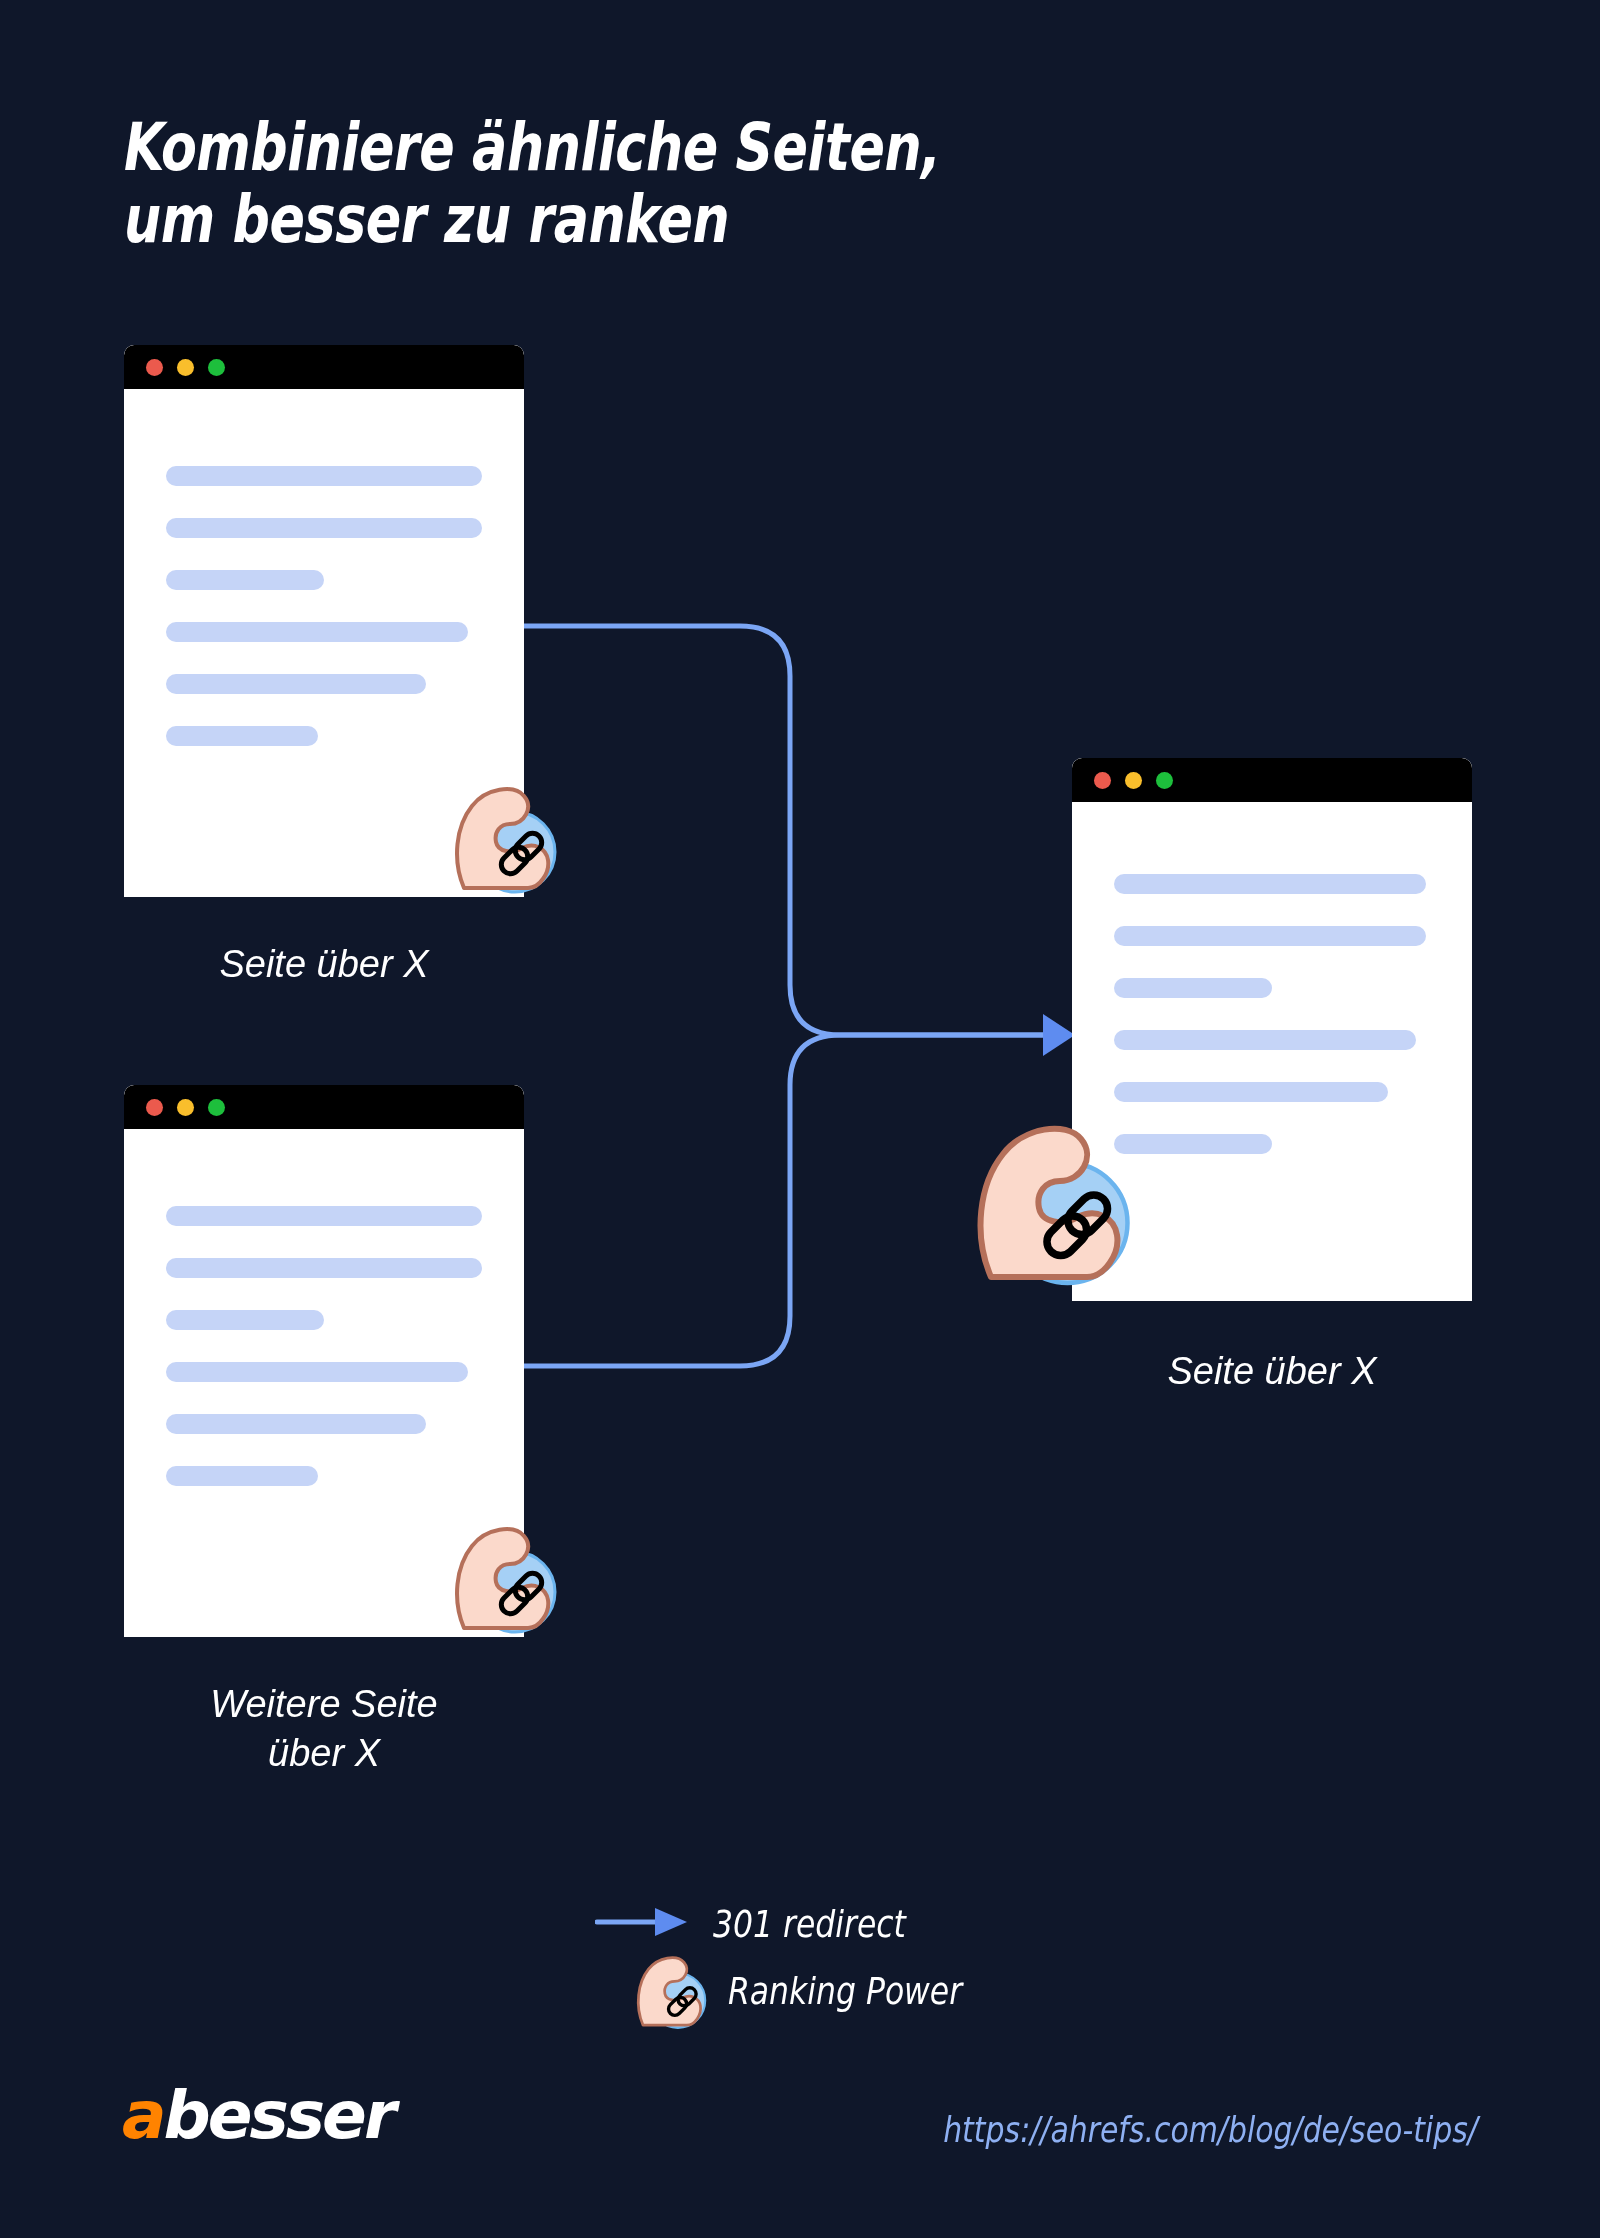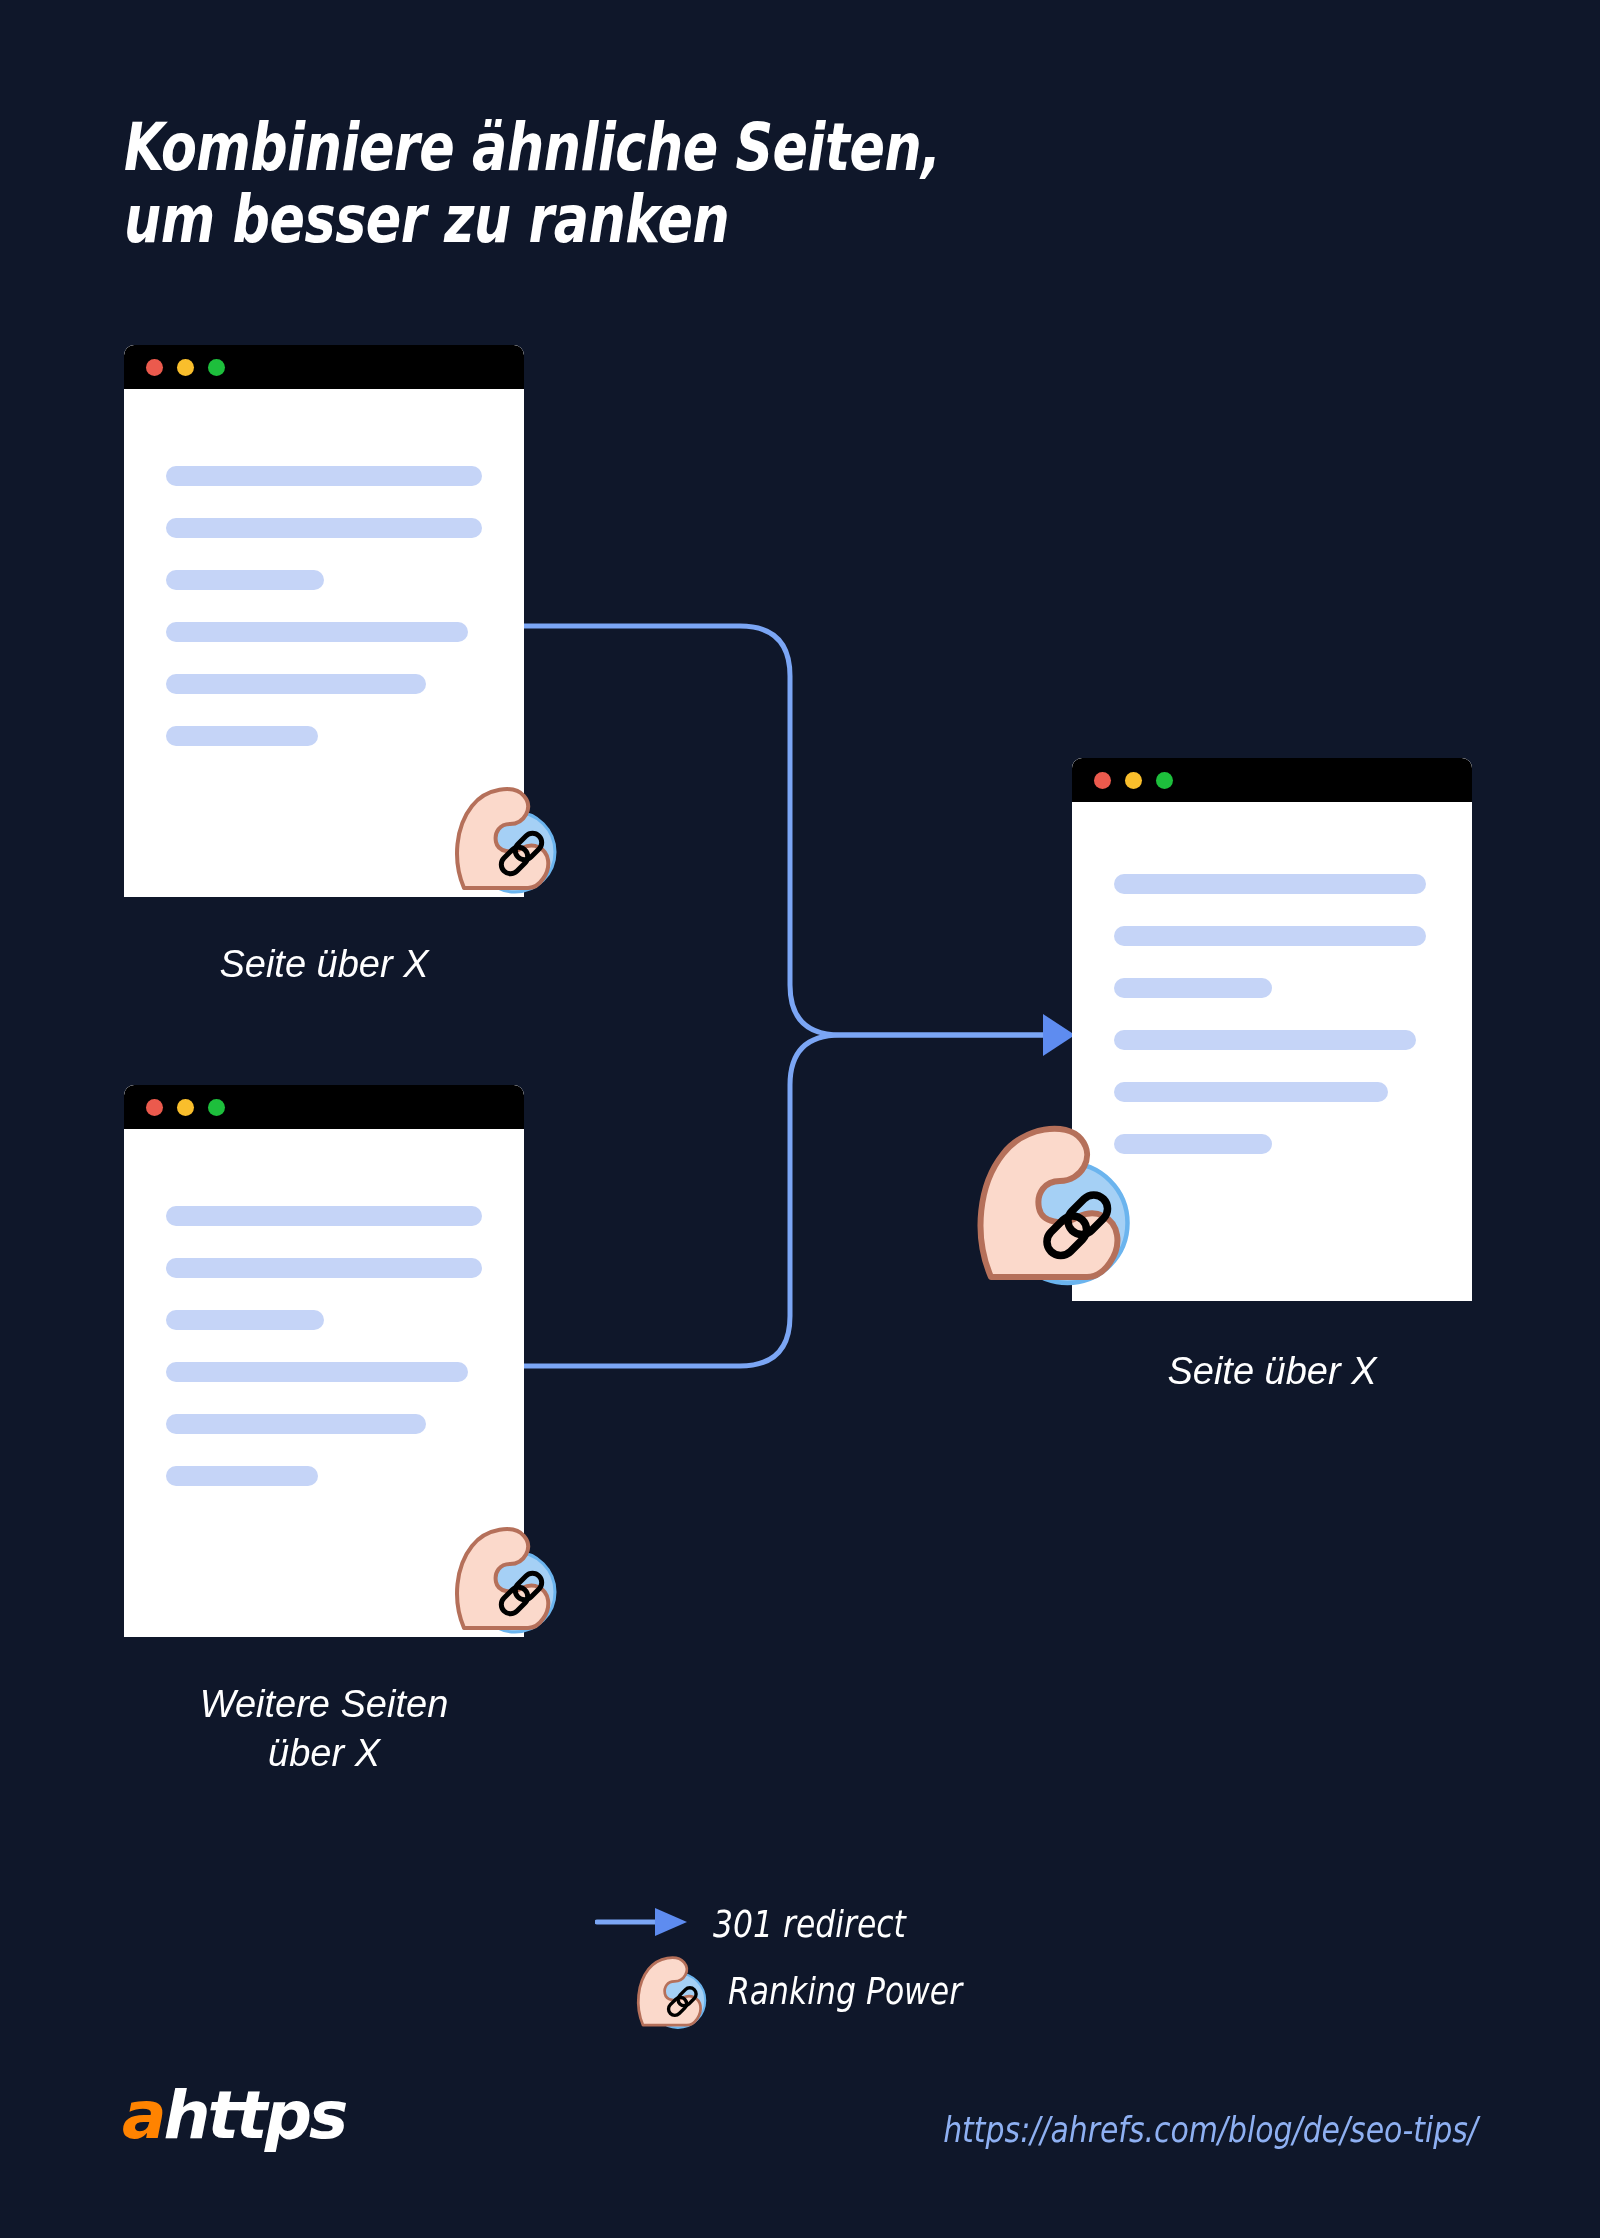--- a/index.html
+++ b/index.html
@@ -239,21 +239,21 @@
     <circle cx="73" cy="70" r="40" fill="#A5D0F5" stroke="#6BB4EE" stroke-width="3"></circle>
     <path d="M 22 106 C 10 78 14 44 30 24 C 44 6 72 2 82 14 C 92 26 82 42 68 42
              C 58 42 52 50 54 60 C 56 70 70 72 80 66 C 92 60 104 66 106 78
              C 108 90 98 106 86 106 Z" fill="#FBD9CB" stroke="#B5705A" stroke-width="4" stroke-linejoin="round"></path>
     <g stroke="#000000" stroke-width="5" fill="none" stroke-linecap="round">
       <path d="M 62 76 L 70 68 A 9 9 0 0 1 83 81 L 75 89 A 9 9 0 0 1 62 76 Z"></path>
       <path d="M 76 62 L 84 54 A 9 9 0 0 1 97 67 L 89 75 A 9 9 0 0 1 76 62 Z"></path>
     </g>
   </svg>
 
-  <div class="caption" id="cap-b">Weitere Seiten
+  <div class="caption" id="cap-b">Weitere Seite
 über X</div>
 
   <div class="window" id="win-c">
     <div class="titlebar">
       <span class="dot red"></span>
       <span class="dot yellow"></span>
       <span class="dot green"></span>
     </div>
     <div class="body">
       <div class="line" style="left:42px; top:72px;  width:312px;"></div>
@@ -301,17 +301,17 @@
             <path d="M 62 76 L 70 68 A 9 9 0 0 1 83 81 L 75 89 A 9 9 0 0 1 62 76 Z"></path>
             <path d="M 76 62 L 84 54 A 9 9 0 0 1 97 67 L 89 75 A 9 9 0 0 1 76 62 Z"></path>
           </g>
         </svg>
       </span>
       <span class="legend-label">Ranking Power</span>
     </div>
 
   </div>
 
-  <div id="logo"><span class="a">a</span><span class="rest">https</span></div>
+  <div id="logo"><span class="a">a</span><span class="rest">besser</span></div>
 
   <div id="footer-url">https://ahrefs.com/blog/de/seo-tips/</div>
 
 </div>
 
 </body></html>

